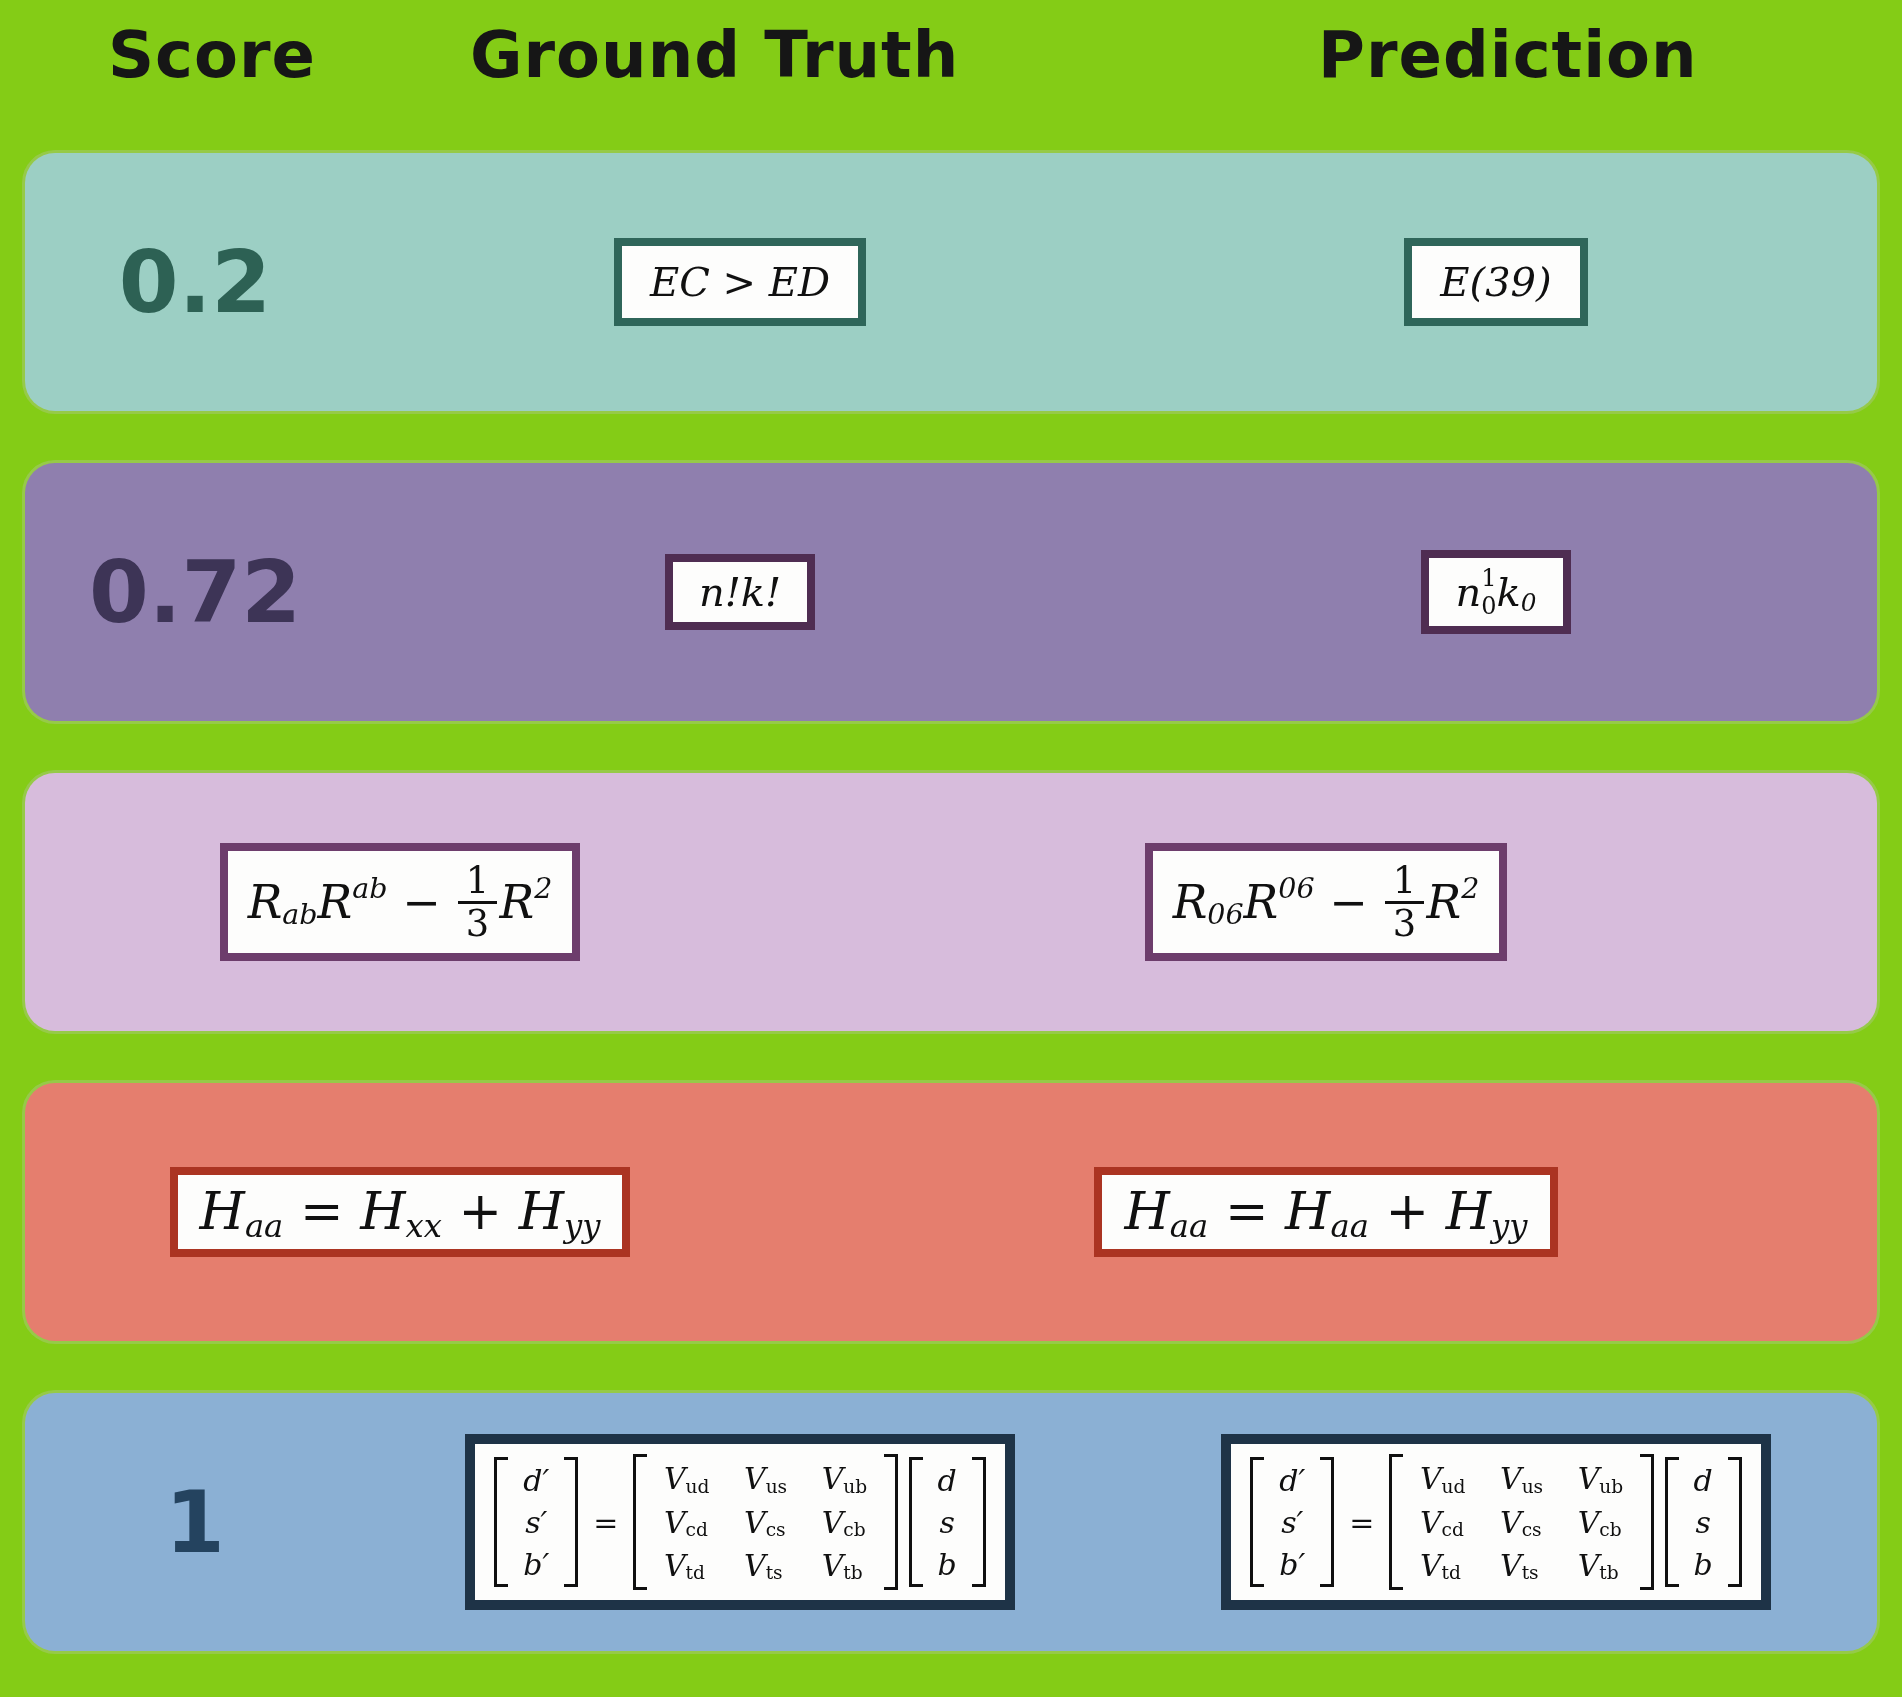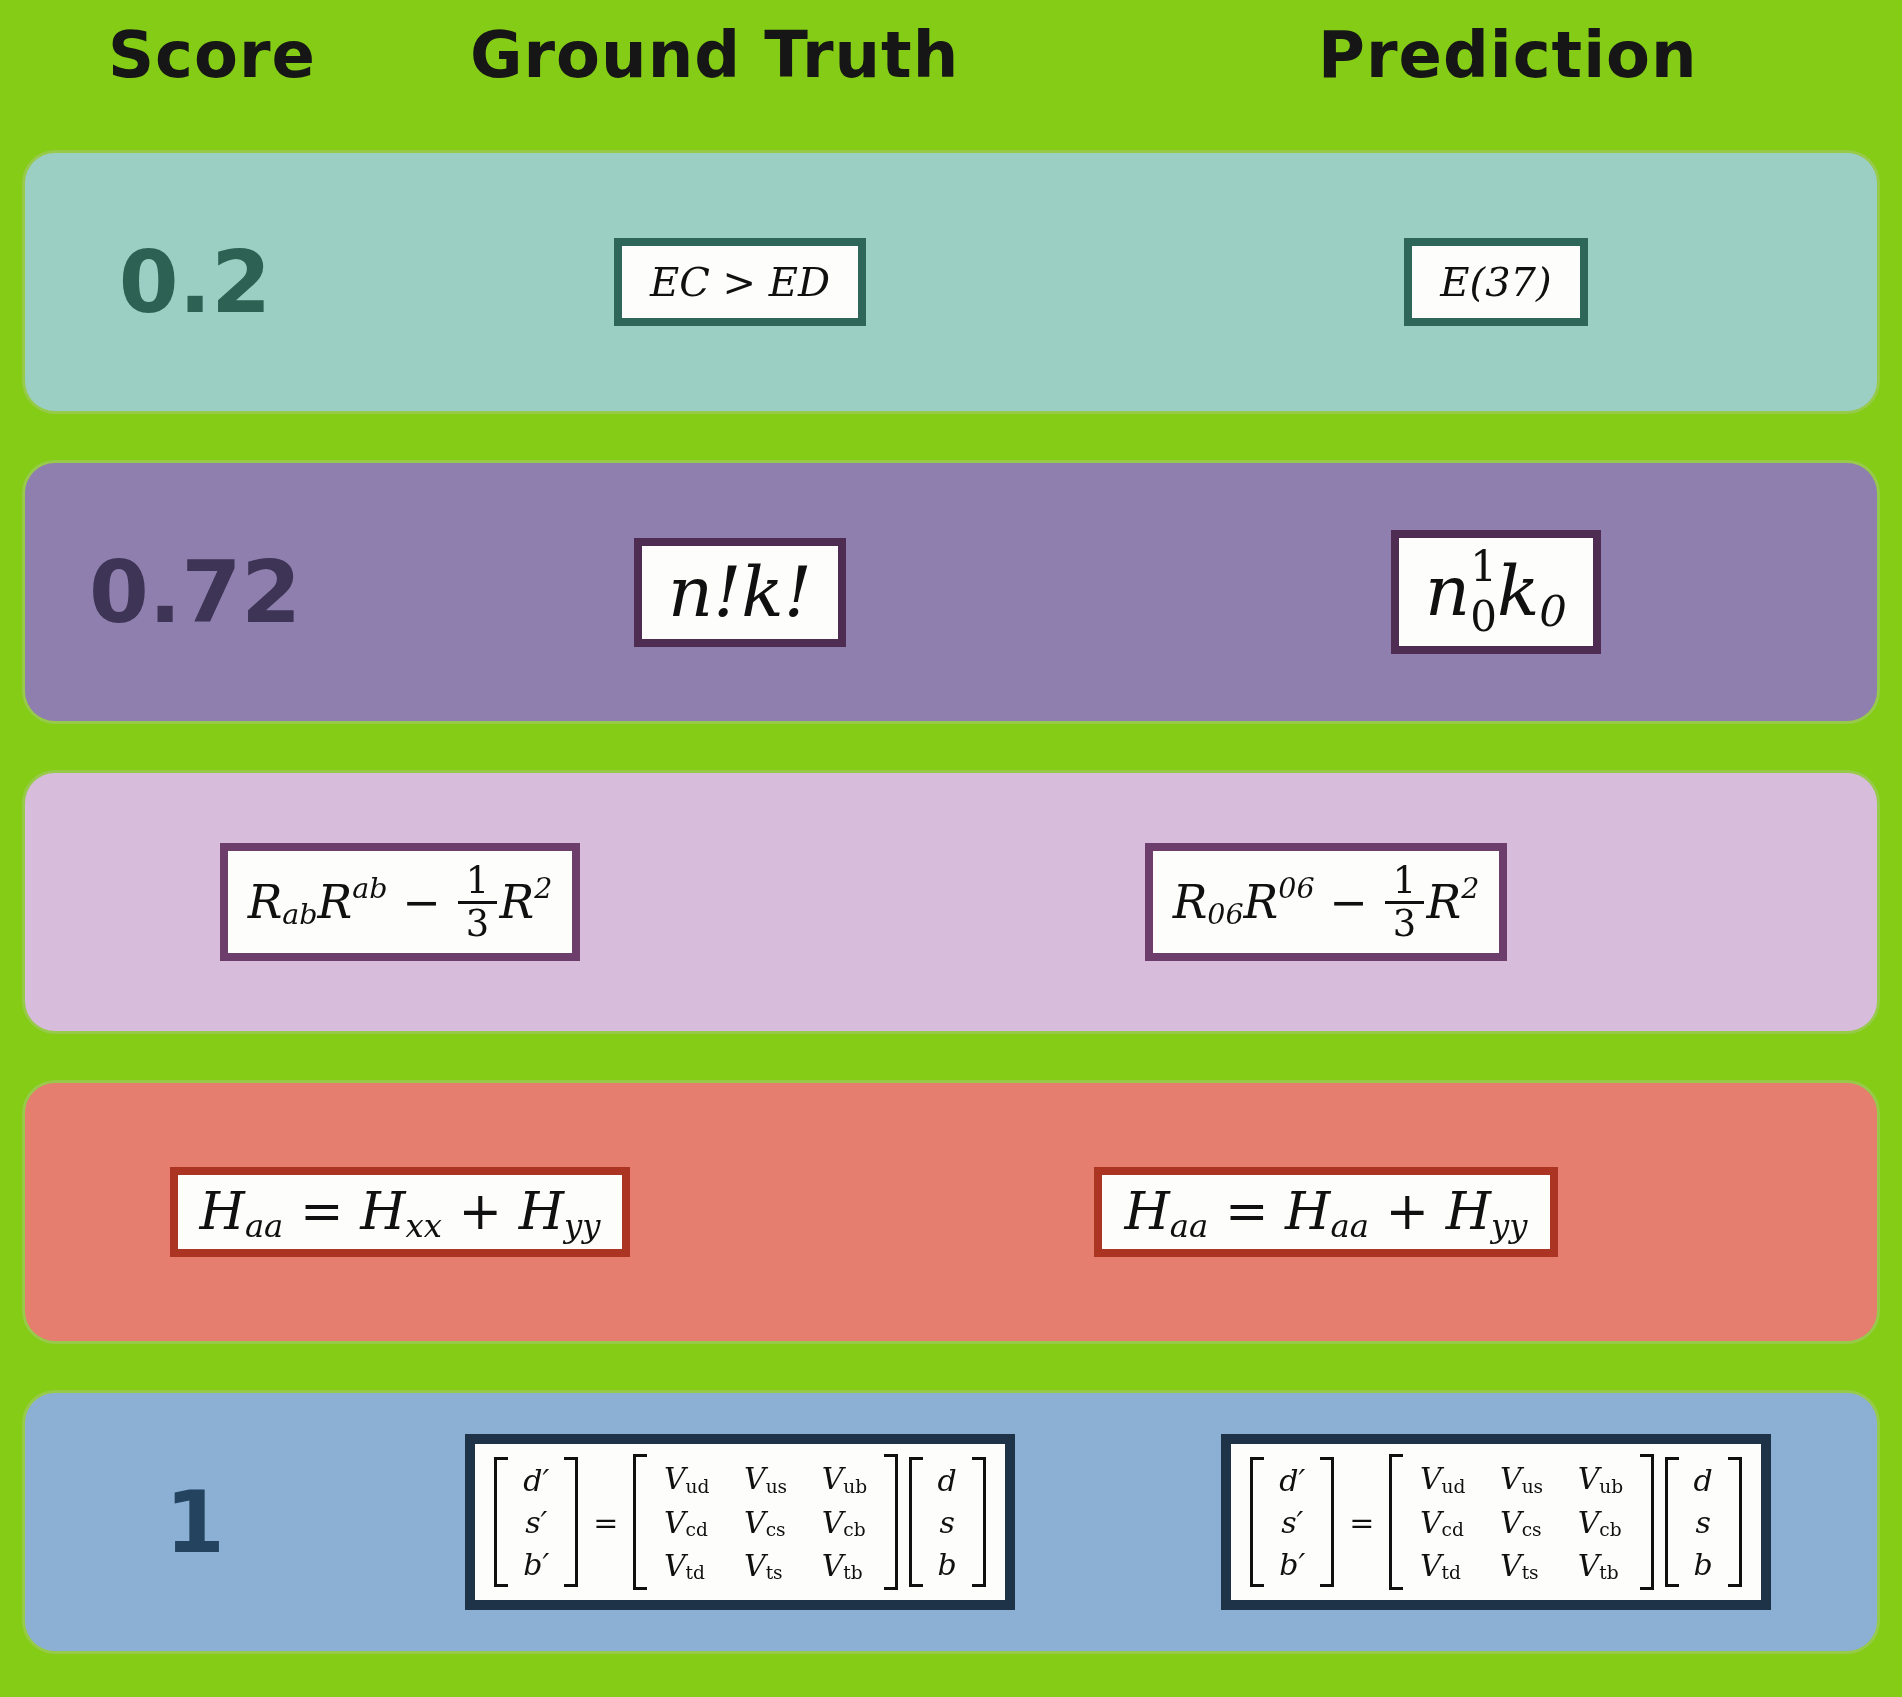--- a/index.html
+++ b/index.html
@@ -24,21 +24,21 @@
   .col-pred{flex:1 1 auto;display:flex;align-items:center;justify-content:center;}
   .score{font-size:86px;font-weight:bold;color:var(--text);line-height:1;}
 
   
   .fbox{background:#fdfdfc;border:8px solid var(--border);display:inline-flex;
         align-items:center;justify-content:center;color:#101010;}
   .fline{display:inline-flex;align-items:center;line-height:1.1;
          font-family:"DejaVu Serif",serif;font-style:italic;white-space:nowrap;}
 
   .row-1 .fline{font-size:40px;} .row-1 .fbox{padding:14px 28px;}
-  .row-2 .fline{font-size:70px;} .row-2 .fbox{padding:8px 26px;}
+  .row-2 .fline{font-size:40px;} .row-2 .fbox{padding:8px 26px;}
   .row-3 .fline{font-size:46px;} .row-3 .fbox{padding:10px 20px;}
   .row-4 .fline{font-size:52px;} .row-4 .fbox{padding:8px 22px;}
   .row-5 .fline{font-size:30px;} .row-5 .fbox{padding:10px 14px;border-width:10px;}
 
   
   .m-it{font-style:italic;}
   .m-rm{font-style:normal;}
   .m-op{font-style:normal;margin:0 0.32em;}
   .m-sub{font-size:0.62em;transform:translateY(0.45em);}
   .m-sup{font-size:0.62em;transform:translateY(-0.45em);}
@@ -78,21 +78,21 @@
       <div class="col-gt">
         <span class="fbox">
           <span class="fline">
               <span class="m-it">EC &gt; ED</span>
             </span>
         </span>
       </div>
       <div class="col-pred">
         <span class="fbox">
           <span class="fline">
-              <span class="m-it">E(37)</span>
+              <span class="m-it">E(39)</span>
             </span>
         </span>
       </div>
     </div>
 
     <div class="row row-2" style="--bg: #8f7fae; --text: #3d3456; --border: #4f2d52;">
       <div class="col-score">
         <span class="score">0.72</span>
       </div>
       <div class="col-gt">

